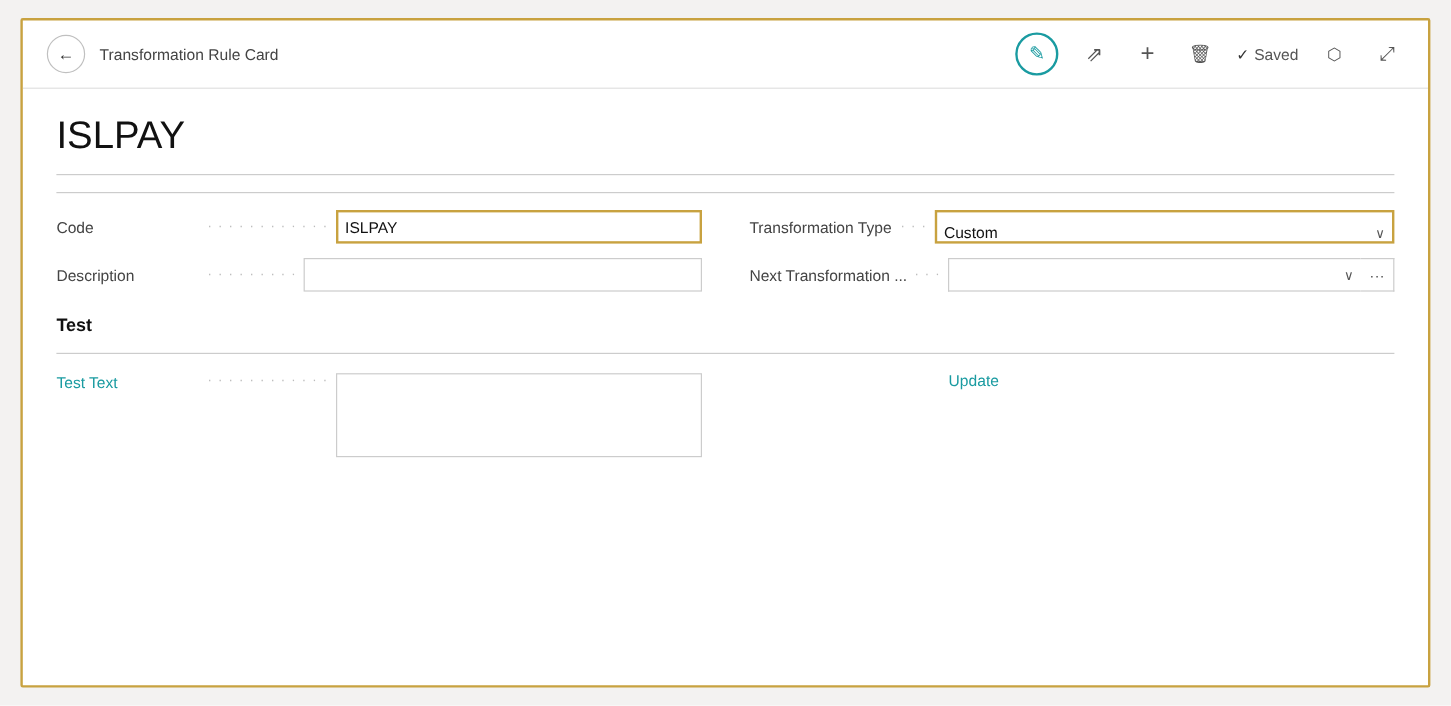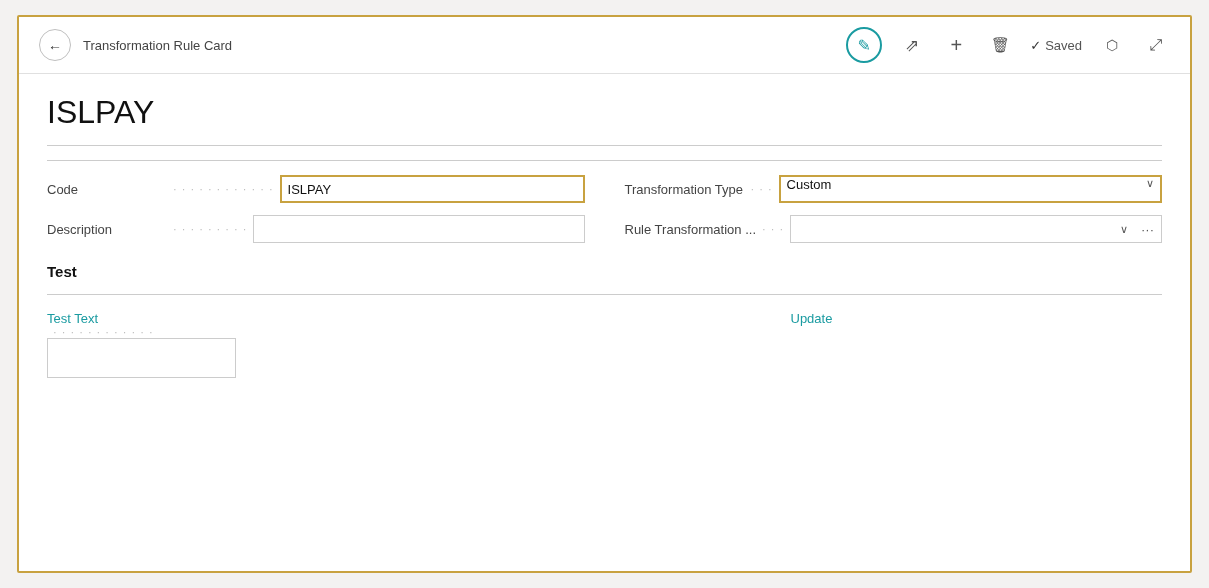--- a/index.html
+++ b/index.html
@@ -140,21 +140,21 @@
       border: 2px solid #c8a240;
     }
     .field-dropdown {
       flex: 1;
       height: 28px;
       border: 1px solid #ccc;
       padding: 0 6px;
       font-size: 13px;
       color: #111;
       display: flex;
-      align-items: flex-start;
+      align-items: flex-end;
       justify-content: space-between;
       cursor: pointer;
       background: #fff;
       min-width: 0;
     }
     .field-dropdown.highlighted {
       border: 2px solid #c8a240;
     }
     .dropdown-text {
       font-size: 13px;
@@ -222,21 +222,20 @@
     }
     .update-link {
       font-size: 13px;
       color: #1a9ba1;
       cursor: pointer;
       text-decoration: none;
     }
     .field-row-top {
       align-items: flex-start;
       padding-top: 2px;
-      flex-direction: column;
     }
     .right-col-rows {
       display: flex;
       flex-direction: column;
       gap: 12px;
     }
     .left-col-rows {
       display: flex;
       flex-direction: column;
       gap: 12px;
@@ -307,21 +306,21 @@
         <div class="field-row">
           <span class="field-label">Transformation Type</span>
           <span class="field-dots">· · ·</span>
           <div class="field-dropdown highlighted">
             <span class="dropdown-text">Custom</span>
             <span class="dropdown-arrow">∨</span>
           </div>
         </div>
 
         <div class="field-row">
-          <span class="field-label">Rule Transformation ...</span>
+          <span class="field-label">Next Transformation ...</span>
           <span class="field-dots">· · ·</span>
           <div class="next-transformation-wrapper">
             <div class="next-dropdown">
               <span class="dropdown-text"></span>
               <span class="dropdown-arrow">∨</span>
             </div>
             <button class="next-browse-btn" title="Browse">
               <span>···</span>
             </button>
           </div>

